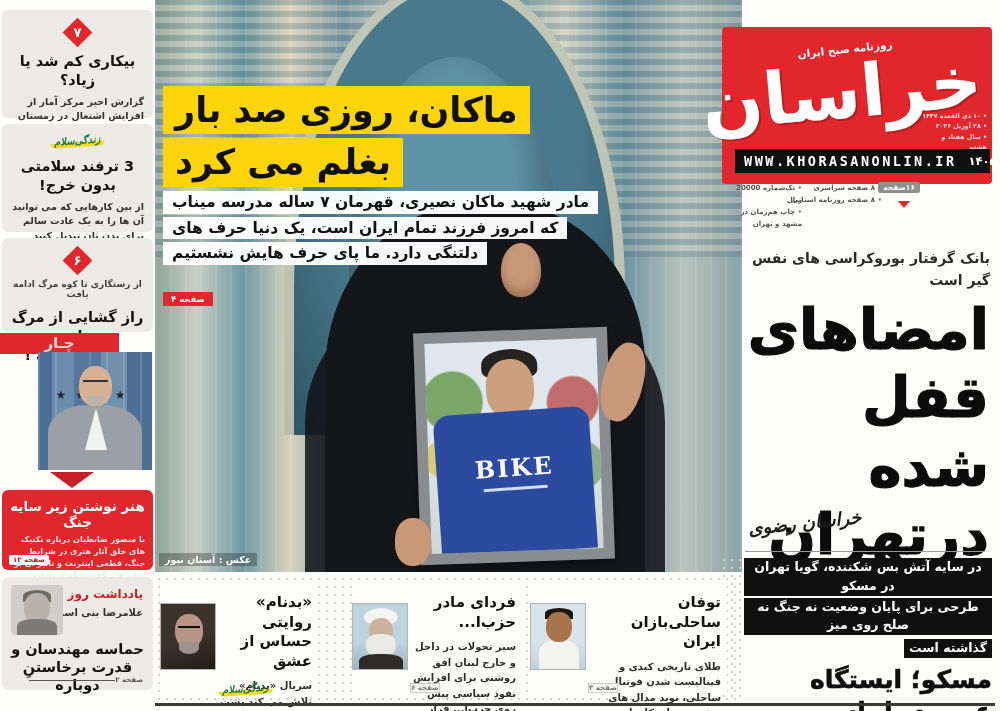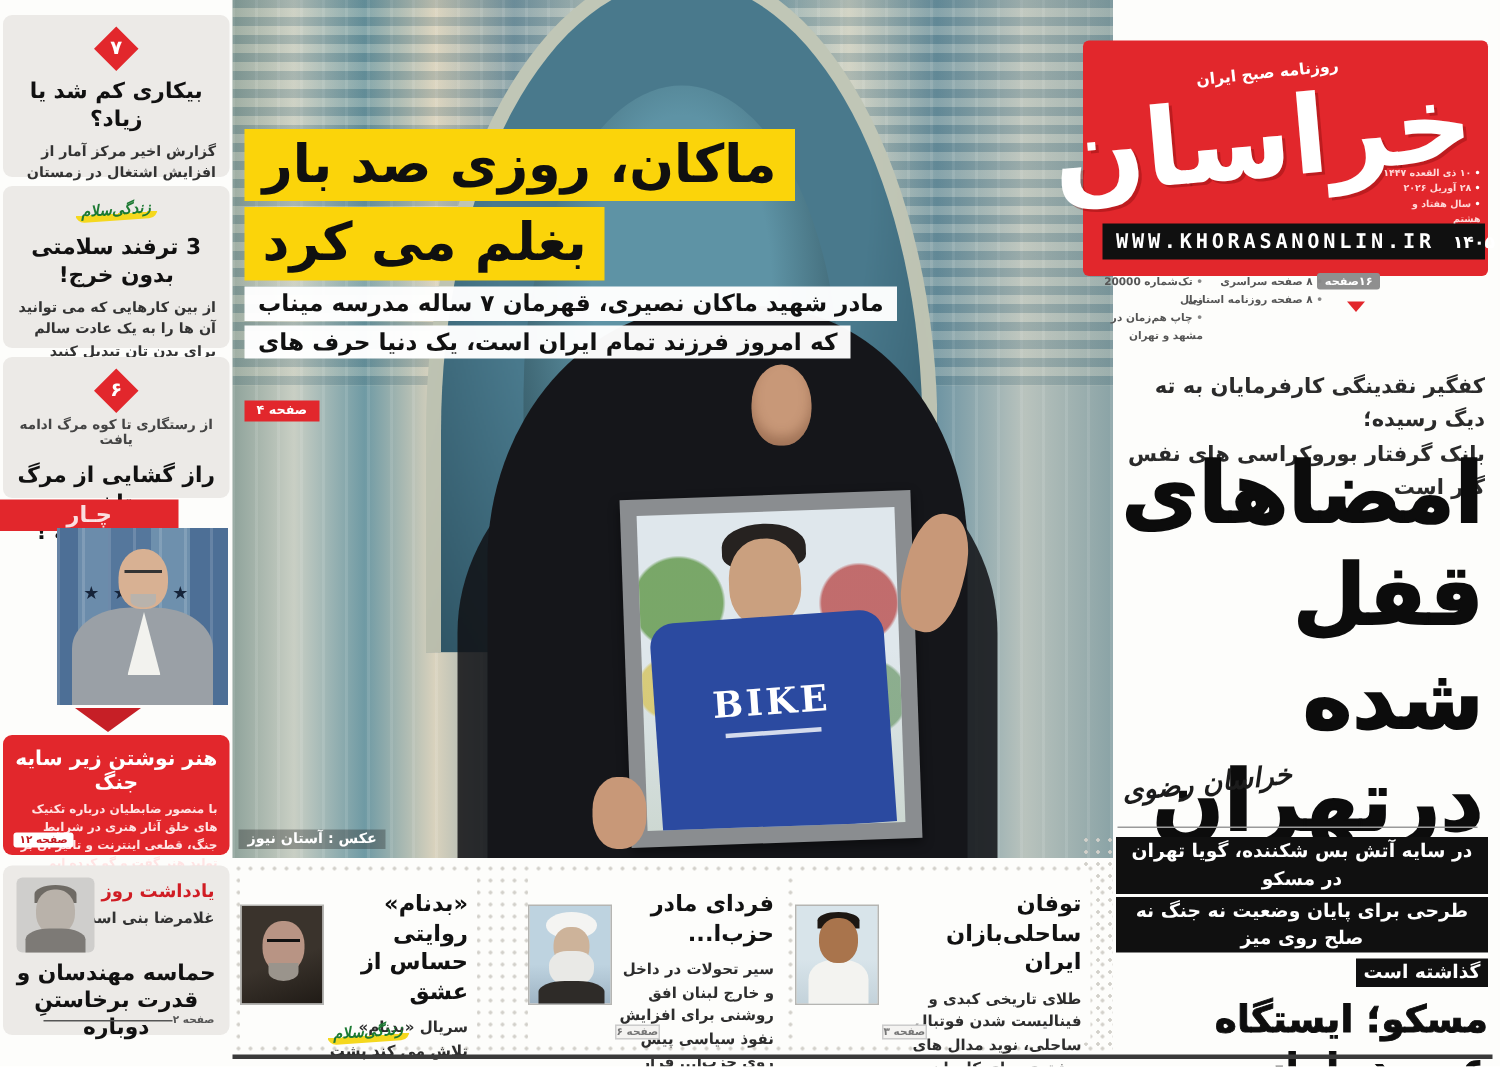--- a/index.html
+++ b/index.html
@@ -228,20 +228,21 @@
       </div>
     </div>
     <div class="hand-r"></div>
     <div class="hand-l"></div>
 
     <div class="ovl">
       <span class="y-line">ماکان، روزی صد بار</span>
       <span class="y-line">بغلم می کرد</span>
       <span class="w-line">مادر شهید ماکان نصیری، قهرمان ۷ ساله مدرسه میناب</span>
       <span class="w-line">که امروز فرزند تمام ایران است، یک دنیا حرف های</span>
+      <span class="w-line">دلتنگی دارد. ما پای حرف هایش نشستیم</span>
       <br>
       <span class="ovl-page">صفحه ۴</span>
     </div>
 
     <div class="credit">عکس : آستان نیوز</div>
   </div>
 
   <div class="masthead">
     <div class="tagline">روزنامه صبح ایران</div>
     <div class="mast-logo">خراسان</div>
@@ -265,21 +266,20 @@
       <div>۸ صفحه روزنامه استانی</div>
     </div>
     <div class="info-col col-b">
       <div>تک‌شماره 20000 ریال</div>
       <div>چاپ هم‌زمان در مشهد و تهران</div>
     </div>
     <span class="red-tri"></span>
   </div>
 
   <div class="lead-kicker">
-    <div>کفگیر نقدینگی کارفرمایان به ته دیگ رسیده؛</div>
     <div>بانک گرفتار بوروکراسی های نفس گیر است</div>
   </div>
   <div class="lead-hl">
     <div>امضاهای</div>
     <div>قفل شده</div>
     <div>درتهران</div>
   </div>
   <div class="signature">خراسان رضوی</div>
   <div class="hdivider"></div>
 

